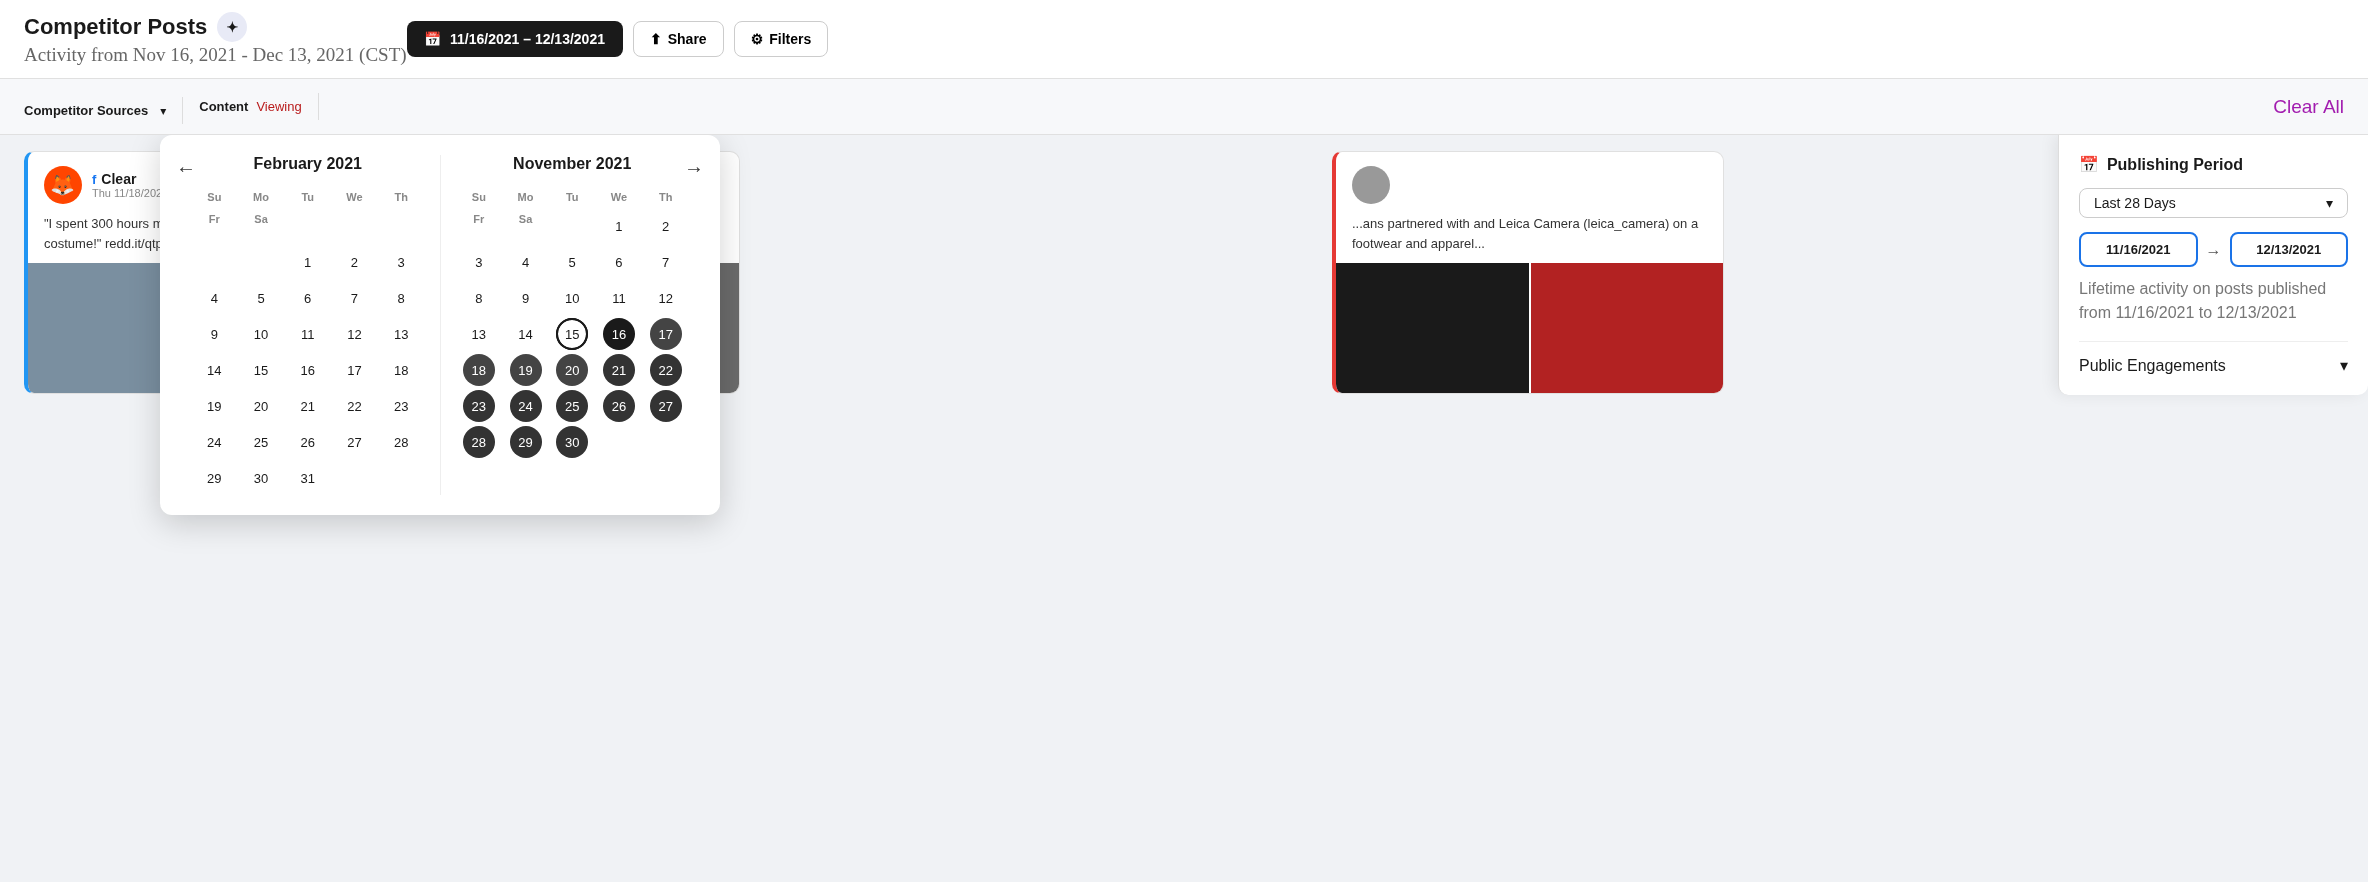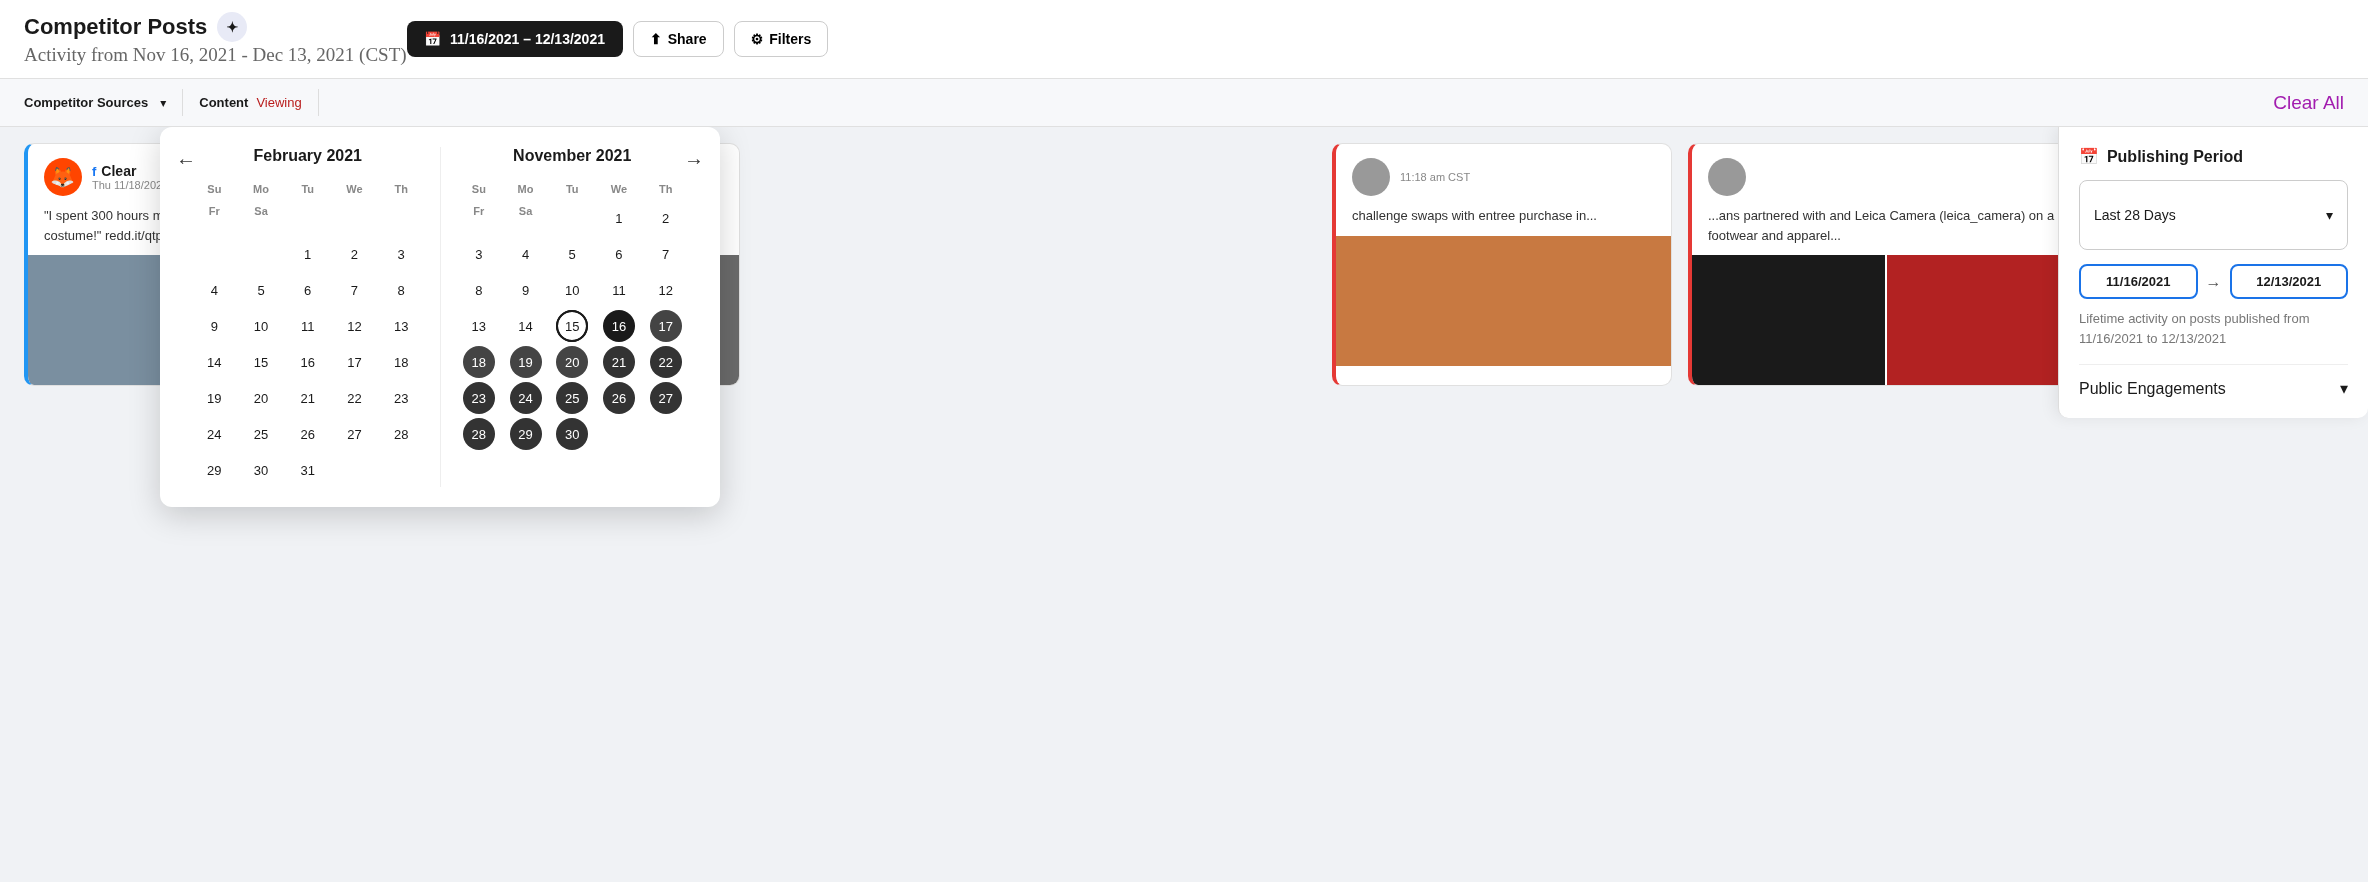--- a/index.html
+++ b/index.html
@@ -11,21 +11,21 @@
     .page-title { font-size: 22px; font-weight: 700; display: flex; align-items: center; gap: 10px; }
     .magic-icon { background: #e8eaf6; border-radius: 50%; width: 30px; height: 30px; display: flex; align-items: center; justify-content: center; font-size: 14px; }
     .subtitle { font-size: 19px; color: #666; margin-top: 2px; font-family: Liberation Serif, serif; }
     .header-right { display: flex; align-items: center; gap: 10px; }
     .date-range-btn { background: #1a1a1a; color: #fff; border: none; border-radius: 8px; padding: 10px 18px; font-size: 14px; font-weight: 600; cursor: pointer; display: flex; align-items: center; gap: 8px; }
     .share-btn, .filters-btn { background: #fff; border: 1.5px solid #ccc; border-radius: 8px; padding: 9px 16px; font-size: 14px; font-weight: 600; cursor: pointer; display: flex; align-items: center; gap: 6px; }
 
     
     .filter-bar { background: #f7f8fa; border-bottom: 1px solid #e0e0e0; padding: 10px 24px; display: flex; align-items: center; gap: 0; }
     .filter-section { display: flex; align-items: center; gap: 8px; padding: 6px 16px; border-right: 1px solid #ddd; }
-    .filter-section:first-child { padding-left: 0; }
+    .filter-section:first-child { padding-left: 0; margin-top: 8px; }
     .filter-label { font-size: 13px; font-weight: 600; }
     .filter-value { font-size: 13px; color: #b91c1c; }
     .filter-chevron { font-size: 12px; margin-left: 4px; cursor: pointer; }
     .clear-all { margin-left: auto; font-size: 19px; color: #a21caf; cursor: pointer; }
 
     
     .post-card { background: #fff; border-radius: 10px; width: 360px; flex-shrink: 0; overflow: hidden; border: 1px solid #e0e0e0; }
     .post-card-header { padding: 14px 16px 10px; display: flex; align-items: center; gap: 10px; border-left: 4px solid #2196F3; }
     .post-avatar { width: 38px; height: 38px; border-radius: 50%; display: flex; align-items: center; justify-content: center; font-size: 18px; flex-shrink: 0; }
     .reddit-avatar { background: #ff4500; color: #fff; font-size: 20px; }
@@ -46,25 +46,25 @@
     .cal-day-header { text-align: center; font-size: 11px; color: #888; font-weight: 600; padding: 4px 0; }
     .cal-day { text-align: center; font-size: 13px; padding: 6px 2px; border-radius: 50%; cursor: pointer; width: 32px; height: 32px; display: flex; align-items: center; justify-content: center; margin: 1px auto; position: relative; }
     .cal-day.selected { background: #1a1a1a; color: #fff; border-radius: 50%; }
     .cal-day.in-range { background: #333; color: #fff; border-radius: 50%; }
     .cal-day.today-circle { border: 2px solid #1a1a1a; border-radius: 50%; }
     .cal-divider { width: 1px; background: #eee; margin: 0 8px; }
 
     
     .pub-panel { position: absolute; top: 0; right: 0; background: #fff; width: 310px; border-left: 1px solid #ddd; padding: 20px; z-index: 99; box-shadow: -4px 0 16px rgba(0,0,0,0.07); border-radius: 0 0 10px 10px; }
     .pub-panel-title { font-size: 16px; font-weight: 700; margin-bottom: 14px; display: flex; align-items: center; gap: 8px; }
-    .pub-dropdown { width: 100%; border: 1.5px solid #ccc; border-radius: 8px; padding: 26px 14px; font-size: 14px; display: flex; align-items: center; justify-content: space-between; cursor: pointer; margin-bottom: 14px; }
+    .pub-dropdown { width: 100%; border: 1.5px solid #ccc; border-radius: 8px; padding: 6px 14px; font-size: 14px; display: flex; align-items: center; justify-content: space-between; cursor: pointer; margin-bottom: 14px; }
     .date-inputs { display: flex; align-items: center; gap: 8px; margin-bottom: 10px; }
     .date-input-box { border: 2px solid #1a73e8; border-radius: 8px; padding: 8px 12px; font-size: 13px; font-weight: 600; color: #1a1a1a; flex: 1; text-align: center; }
     .arrow-between { font-size: 16px; color: #555; }
-    .pub-info { font-size: 13px; color: #777; line-height: 1.5; }
+    .pub-info { font-size: 16px; color: #777; line-height: 1.5; }
 
     
     .posts-row { display: flex; gap: 16px; overflow-x: auto; }
 
     .cal-empty { visibility: hidden; }
   </style>
 </head>
 <body>
 
 <div class="header">
@@ -129,30 +129,20 @@
       </div>
       <div class="post-text">Conditi... never a advanced, purpose-built SKO-TM GORE-TEX...</div>
       <div style="height:130px; display:grid; grid-template-columns:1fr 1fr; gap:2px;">
         <div style="background:#c5c5c5;"></div>
         <div style="background:#6b6b6b;"></div>
       </div>
     </div>
 
     <div style="width: 560px; flex-shrink:0;"></div>
 
-    <div class="post-card" style="border-left: 4px solid #e53935; width:340px;">
-      <div class="post-card-header" style="border-left: none;">
-        <div class="gray-avatar" style="background:#999;"></div>
-        <div class="post-meta">
-          <div class="post-time">11:18 am CST</div>
-        </div>
-      </div>
-      <div class="post-text">challenge swaps with entree purchase in...</div>
-      <div style="height:130px; background: #c87941;"></div>
-    </div>
 
     <div class="post-card" style="border-left: 4px solid #e53935; width:392px;">
       <div class="post-card-header" style="border-left: none;">
         <div class="gray-avatar" style="background:#999;"></div>
         <div class="post-meta"></div>
       </div>
       <div class="post-text">...ans partnered with and Leica Camera (leica_camera) on a footwear and apparel...</div>
       <div style="height:130px; display:grid; grid-template-columns:1fr 1fr; gap:2px;">
         <div style="background:#1a1a1a;"></div>
         <div style="background:#b22222;"></div>

